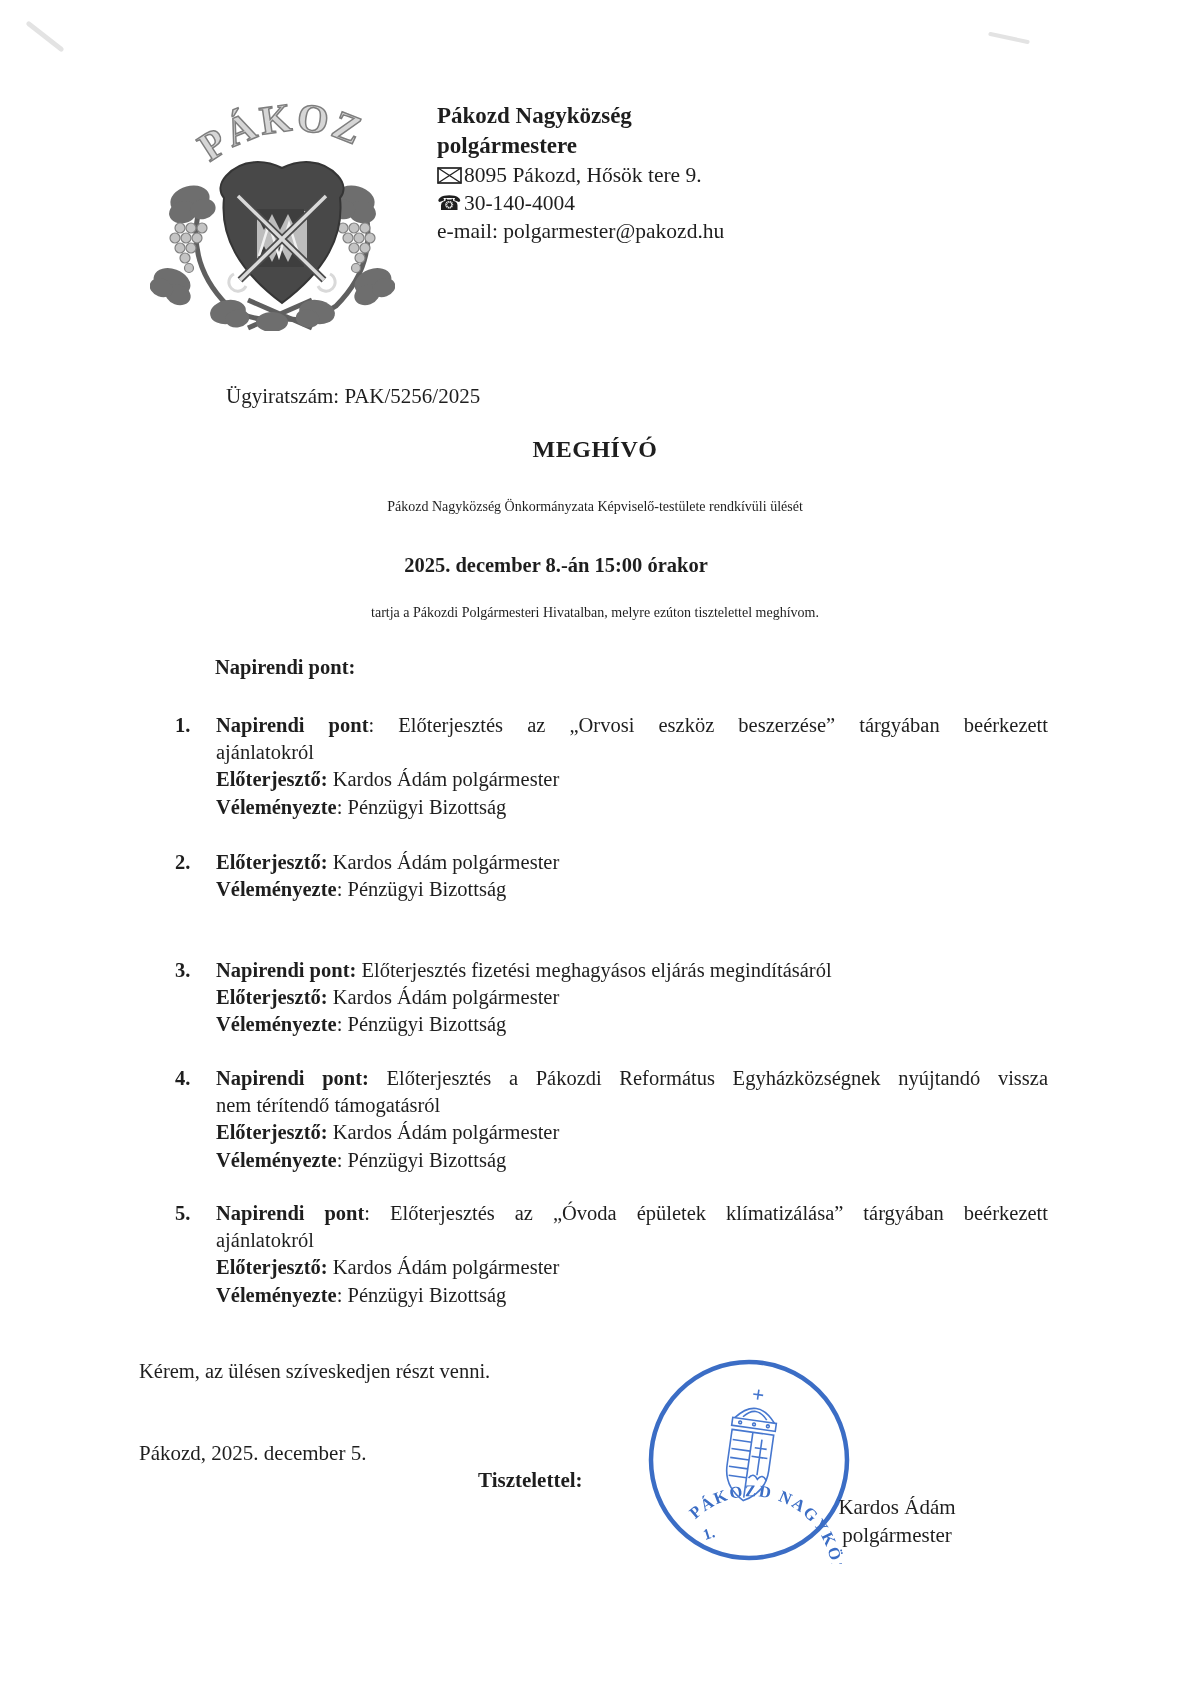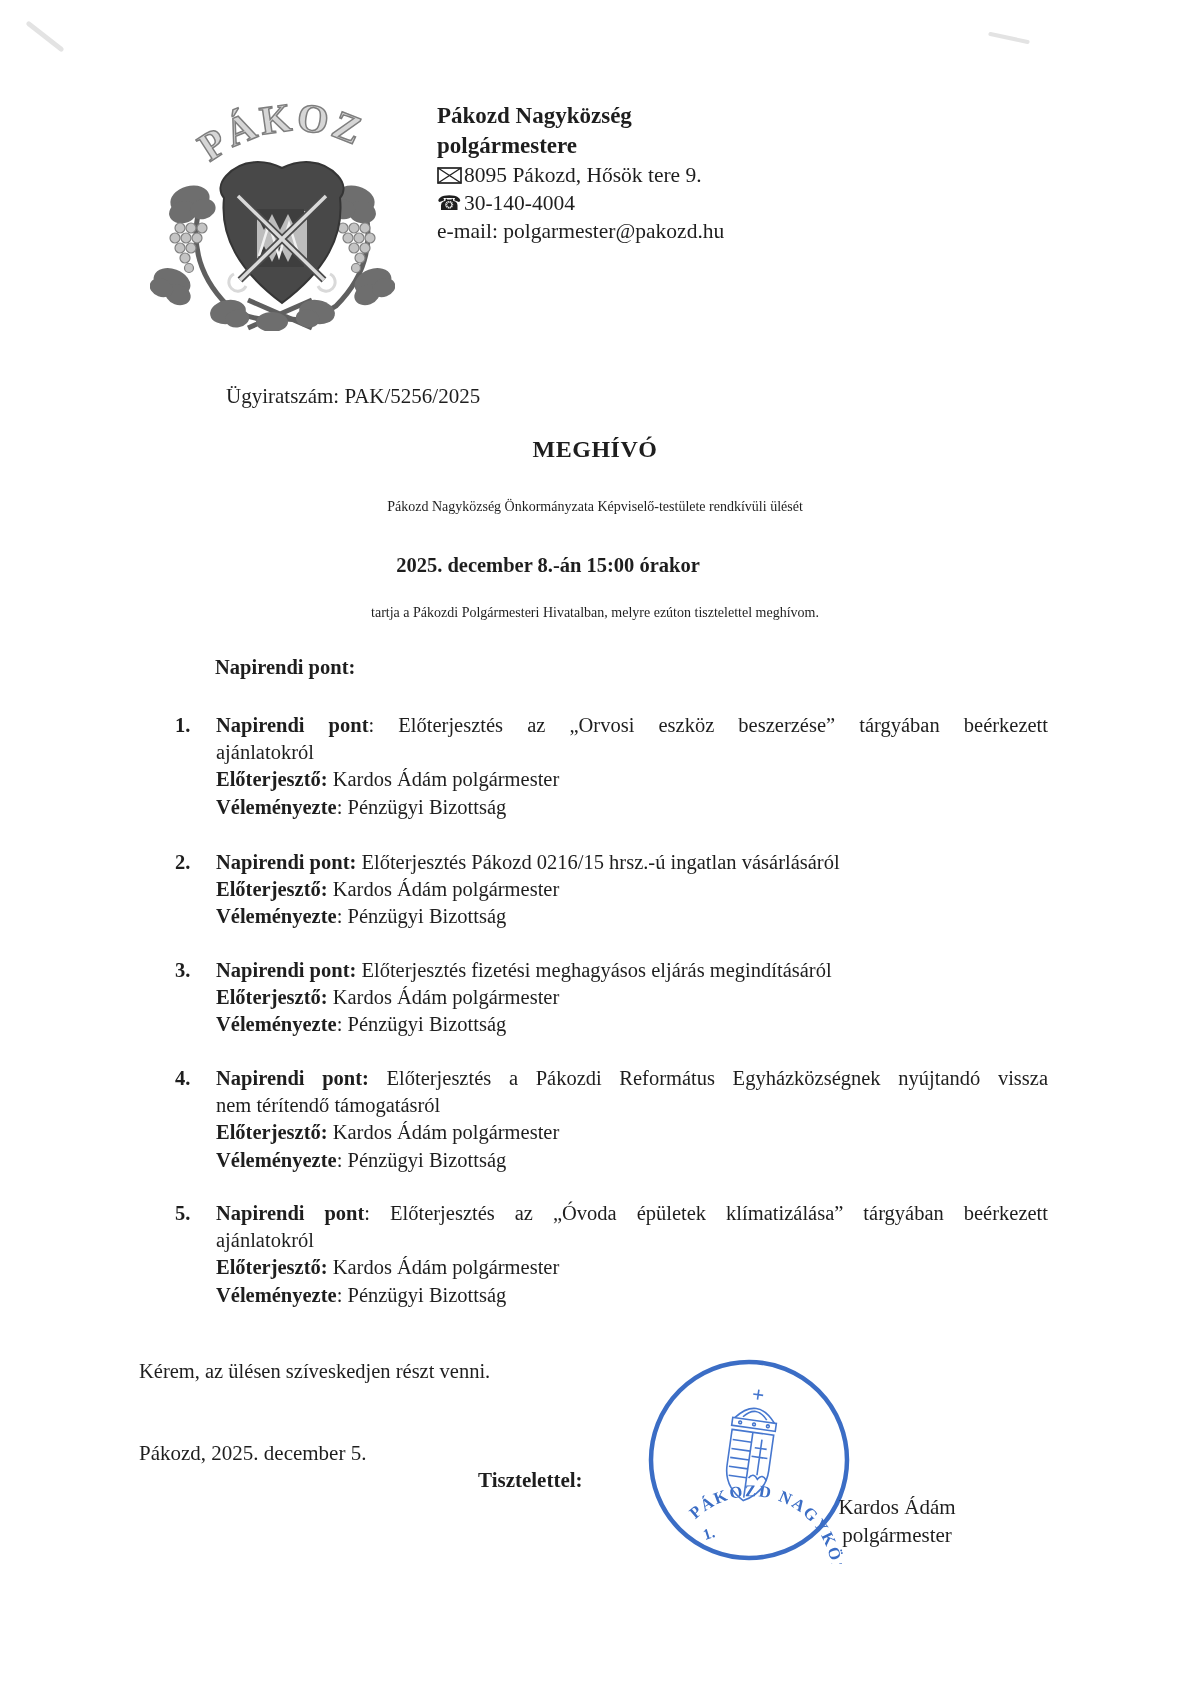--- a/index.html
+++ b/index.html
@@ -12,21 +12,21 @@
   .logo{position:absolute;left:150px;top:96px;width:245px;height:235px;}
   .hdr{position:absolute;left:437px;top:101px;}
   .hl{font-size:21.5px;line-height:28px;white-space:nowrap;}
   .hl.big{font-size:23px;line-height:30px;font-weight:bold;}
   .icrow{display:flex;align-items:center;gap:2px;}
   .phglyph{font-family:"DejaVu Sans", sans-serif;font-size:20px;line-height:20px;}
   
   .case{position:absolute;left:226px;top:384px;font-size:21px;}
   .mtitle{position:absolute;left:0;top:436px;width:1190px;text-align:center;font-size:24px;font-weight:bold;letter-spacing:0.5px;}
   .subtitle{position:absolute;left:0;top:499px;width:1190px;text-align:center;font-size:14px;}
-  .dtline{position:absolute;left:0;top:554px;width:1096px;text-align:center;font-size:20.5px;font-weight:bold;}
+  .dtline{position:absolute;left:8px;top:554px;width:1096px;text-align:center;font-size:20.5px;font-weight:bold;}
   .venue{position:absolute;left:0;top:605px;width:1190px;text-align:center;font-size:14px;}
   .aghead{position:absolute;left:215px;top:656px;font-size:20.5px;font-weight:bold;}
   
   .item{position:absolute;left:216px;width:832px;font-size:20.5px;line-height:27.2px;}
   .item .num{position:absolute;left:-41px;top:0;font-weight:bold;}
   .line{min-height:27px;}
   .line:empty{display:none;}
   .just{text-align:justify;text-align-last:justify;}
   
   .kerem{position:absolute;left:139px;top:1360px;font-size:20.5px;}
@@ -164,21 +164,20 @@
   <div class="item" style="top:712px">
     <span class="num">1.</span>
     <div class="line just"><span class="b">Napirendi pont</span><span>: Előterjesztés az „Orvosi eszköz beszerzése” tárgyában beérkezett</span></div>
     <div class="line">ajánlatokról</div>
     <div class="line"><span class="b">Előterjesztő:</span><span> Kardos Ádám polgármester</span></div>
     <div class="line"><span class="b">Véleményezte</span><span>: Pénzügyi Bizottság</span></div>
   </div>
 
   <div class="item" style="top:849px">
     <span class="num">2.</span>
-    <div class="line"><span class="b">Napirendi pont:</span><span> Előterjesztés Pákozd 0216/15 hrsz.-ú ingatlan vásárlásáról</span></div>
     <div class="line"><span class="b">Előterjesztő:</span><span> Kardos Ádám polgármester</span></div>
     <div class="line"><span class="b">Véleményezte</span><span>: Pénzügyi Bizottság</span></div>
   </div>
 
   <div class="item" style="top:957px">
     <span class="num">3.</span>
     <div class="line"><span class="b">Napirendi pont:</span><span> Előterjesztés fizetési meghagyásos eljárás megindításáról</span></div>
     <div class="line"><span class="b">Előterjesztő:</span><span> Kardos Ádám polgármester</span></div>
     <div class="line"><span class="b">Véleményezte</span><span>: Pénzügyi Bizottság</span></div>
   </div>

